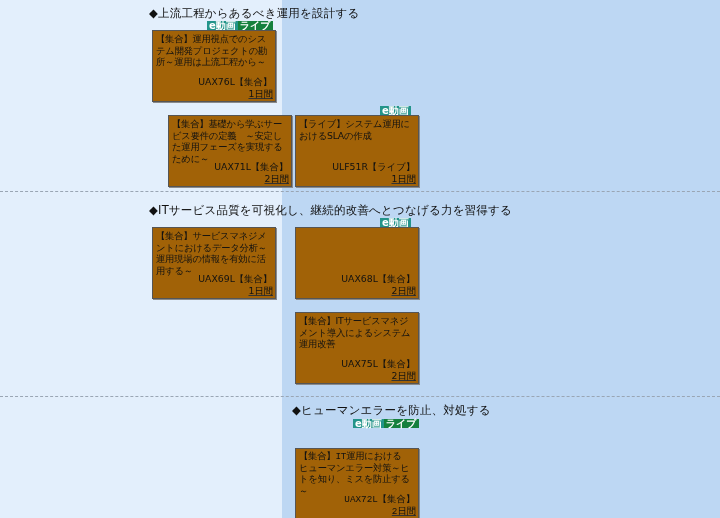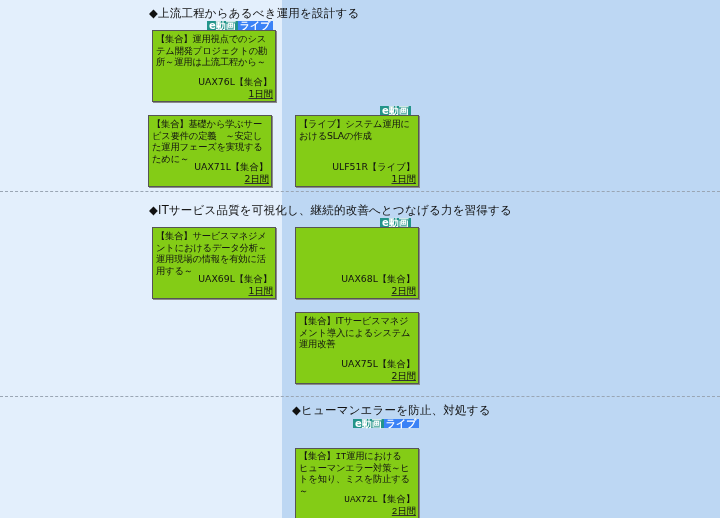--- a/index.html
+++ b/index.html
@@ -8,49 +8,49 @@
     font-family:"DejaVu Sans","Liberation Sans",sans-serif;
     background:#bdd7f3;
   }
   .col-left { position:absolute; left:0; top:0; width:282px; height:518px; background:#e3effc; }
   .divider { position:absolute; left:0; width:720px; height:0; border-top:1px dashed #9aa6b4; }
   .heading {
     position:absolute; font-size:11.5px; color:#111; white-space:nowrap; letter-spacing:0.2px;
   }
   .card {
     position:absolute; width:124px; height:72px; box-sizing:border-box;
-    background:#84cc16; border:1px solid #555; box-shadow:1px 1px 0 #8a8a8a;
+    background:#a16207; border:1px solid #555; box-shadow:1px 1px 0 #8a8a8a;
     font-size:9.3px; line-height:11.6px; color:#111; padding:2px 2px 0 3px; cursor:pointer;
   }
   .card .title { display:block; height:46px; overflow:hidden; letter-spacing:-0.2px; }
   .card .code { position:absolute; right:3px; bottom:13px; text-align:right; }
   .card .days { position:absolute; right:2px; bottom:1px; text-decoration:underline; text-decoration-color:#333; }
   .badges { position:absolute; height:9px; display:flex; gap:0; }
   .badge { font-size:10px; line-height:9px; height:9px; padding:0 2px; color:#fff; font-weight:bold; }
   .badge.evideo { background:#23948a; }
-  .badge.live { background:#3b82f6; }
+  .badge.live { background:#15803d; }
 </style>
 </head>
 <body>
 
 <div class="col-left"></div>
 
 <div class="heading" style="left:149px;top:6px;">◆上流工程からあるべき運用を設計する</div>
 
 <div class="badges" style="left:207px;top:21px;">
   <span class="badge evideo">e動画</span>
   <span class="badge live">ライブ</span>
 </div>
 <div class="card" style="left:152px;top:30px;">
   <span class="title">【集合】運用視点でのシステム開発プロジェクトの勘所～運用は上流工程から～</span>
   <span class="code">UAX76L【集合】</span>
   <span class="days">1日間</span>
 </div>
 
-<div class="card" style="left:148px;top:115px;">
+<div class="card" style="left:168px;top:115px;">
   <span class="title">【集合】基礎から学ぶサービス要件の定義　～安定した運用フェーズを実現するために～</span>
   <span class="code">UAX71L【集合】</span>
   <span class="days">2日間</span>
 </div>
 
 <div class="badges" style="left:380px;top:106px;">
   <span class="badge evideo">e動画</span>
 </div>
 <div class="card" style="left:295px;top:115px;">
   <span class="title">【ライブ】システム運用におけるSLAの作成</span>

